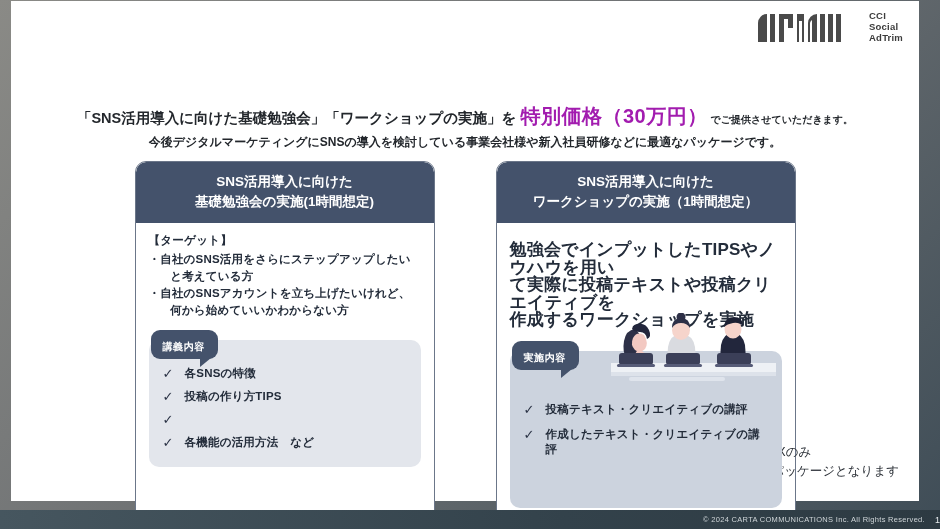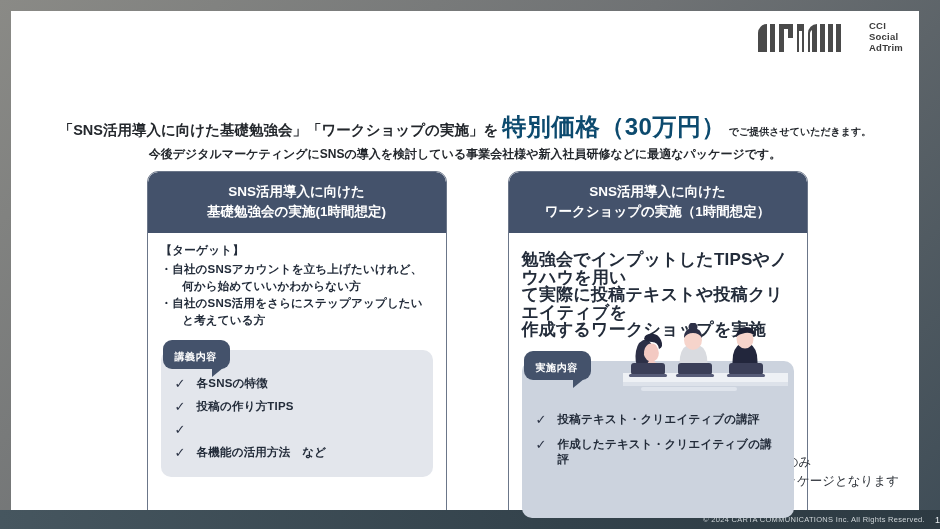--- a/index.html
+++ b/index.html
@@ -18,21 +18,21 @@
   .frame {
     position: relative;
     width: 940px;
     height: 529px;
     background: linear-gradient(135deg,#8a8a86 0%,#6f7274 45%,#3f4d57 100%);
     box-sizing: border-box;
   }
   .slide {
     position: absolute;
     left: 11px;
-    top: 11px;
+    top: 1px;
     width: 908px;
     height: 500px;
     background: #ffffff;
     box-sizing: border-box;
   }
 
   
   .logo-wrap {
     position: absolute;
     right: 16px;
@@ -71,38 +71,37 @@
     top: 104px;
     left: 0;
     width: 100%;
     text-align: center;
     font-size: 14.5px;
     line-height: 23px;
     color: #23272c;
     font-weight: bold;
   }
   .lead .price {
-    color: #0c4a6e;
-    font-size: 24px;
+    color: #a21caf;
+    font-size: 20px;
     font-weight: bold;
     letter-spacing: .5px;
   }
   .lead .tail { font-weight: bold; font-size: 10px; }
   .lead-2 { font-size: 12px; }
 
   
   .cards {
     position: absolute;
     top: 160px;
     left: 0;
     width: 100%;
     display: flex;
     justify-content: center;
     gap: 61px;
-    margin-left: 12px;
   }
   .card {
     width: 300px;
     border: 1px solid #6b7689;
     border-radius: 11px;
     background: #ffffff;
     box-sizing: border-box;
     overflow: hidden;
     position: relative;
   }
@@ -290,24 +289,24 @@
       <div class="lead-2">今後デジタルマーケティングにSNSの導入を検討している事業会社様や新入社員研修などに最適なパッケージです。</div>
     </div>
 
     <div class="cards">
 
       <div class="card card-left">
         <div class="card-header">SNS活用導入に向けた
 基礎勉強会の実施(1時間想定)</div>
         <div class="card-body">
           <div class="target-head">【ターゲット】</div>
+          <div class="bullet">・自社のSNS活用をさらにステップアップしたい
+　と考えている方</div>
           <div class="bullet">・自社のSNSアカウントを立ち上げたいけれど、
 　何から始めていいかわからない方</div>
-          <div class="bullet">・自社のSNS活用をさらにステップアップしたい
-　と考えている方</div>
 
           <div class="badge-row">
             <div class="badge">講義内容</div>
           </div>
 
           <div class="panel">
             <div class="check-item">
               <span class="check-mark">✓</span>
               <span>各SNSの特徴</span>
             </div>

